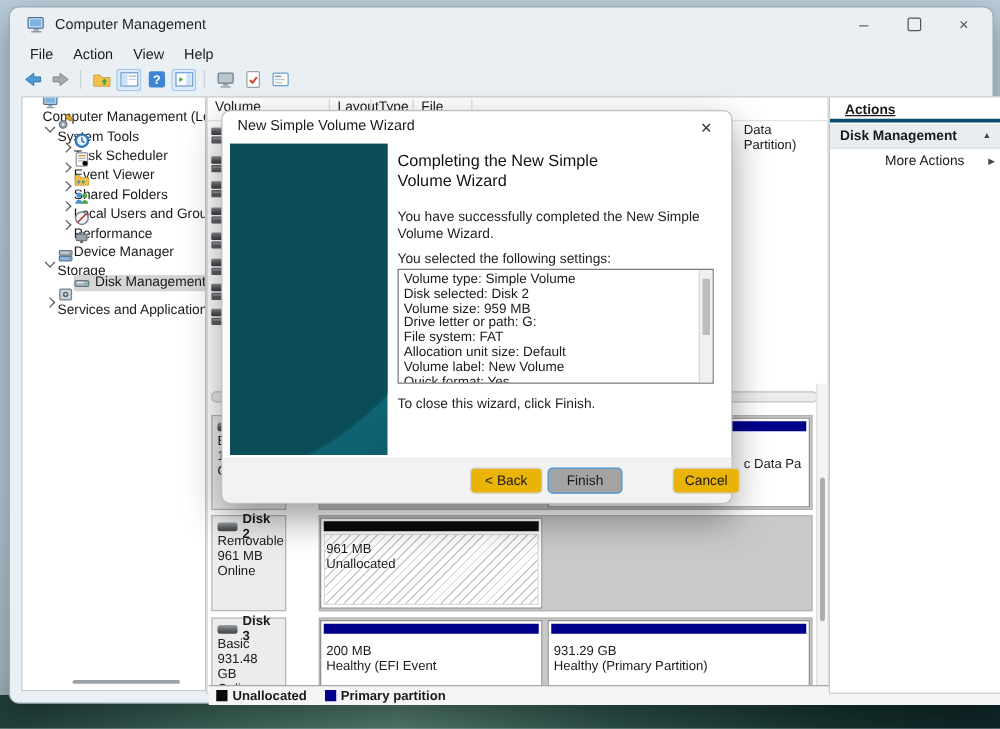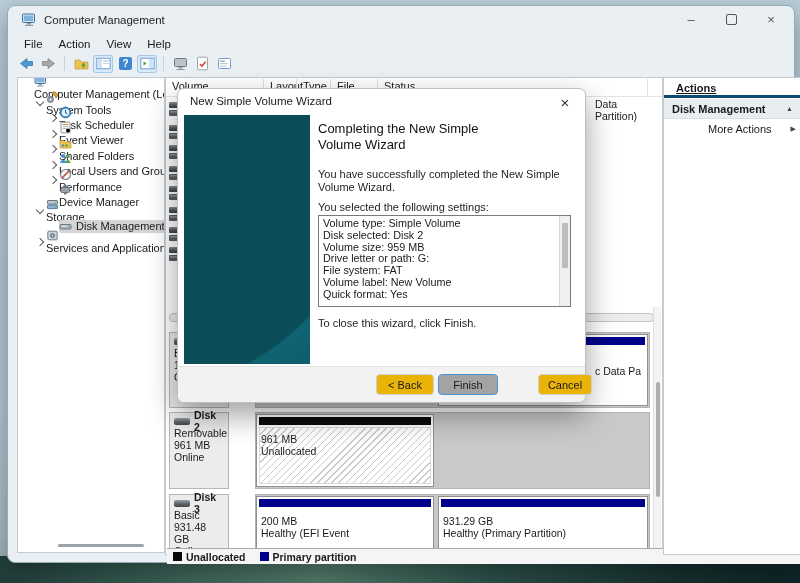--- a/index.html
+++ b/index.html
@@ -326,21 +326,20 @@
           <div id="tree-hthumb"></div>
         </div>
     </div>
 
     <div id="mid-panel" class="panel">
       <div id="list-header">
           <span class="col" style="width: 98px;">Volume</span>
           <span class="col" style="width: 33px;">Layout</span>
           <span class="col" style="width: 34px;">Type</span>
           <span class="col" style="width: 47px;">File System</span>
-          <span class="col" style="width: 270px;">Status</span>
         </div>
       <span id="clipped-status">Data Partition)</span>
       <div id="vol-rows">
           <div class="vol-row" style="top: 24px;">
             <span class="vol-ico"><svg width="13" height="6" viewBox="0 0 13 6">
                 <rect width="13" height="6" rx="1" fill="#5b5f63"></rect>
                 <rect x="1" y="1" width="11" height="1.6" fill="#8d9298"></rect>
                 <rect x="9.5" y="3.4" width="1.6" height="1.4" fill="#4fd24f"></rect>
               </svg></span>
             <span class="vol-chr"></span>
@@ -509,20 +508,21 @@
     <div id="wiz-heading">Completing the New Simple Volume Wizard</div>
     <div id="wiz-intro">You have successfully completed the New Simple Volume Wizard.</div>
     <div id="wiz-sel-label">You selected the following settings:</div>
     <div id="wiz-box">
       <div id="wiz-box-pad">
           <div class="set-line">Volume type: Simple Volume</div>
           <div class="set-line">Disk selected: Disk 2</div>
           <div class="set-line">Volume size: 959 MB</div>
           <div class="set-line">Drive letter or path: G:</div>
           <div class="set-line">File system: FAT</div>
+          <div class="set-line">Allocation unit size: Default</div>
           <div class="set-line">Volume label: New Volume</div>
           <div class="set-line">Quick format: Yes</div>
         </div>
       <div id="box-vscroll">
           <div id="box-vthumb"></div>
         </div>
     </div>
     <div id="wiz-note">To close this wizard, click Finish.</div>
     <div id="wiz-footer">
       <div class="wbutton" id="btn-back">&lt; Back</div>

